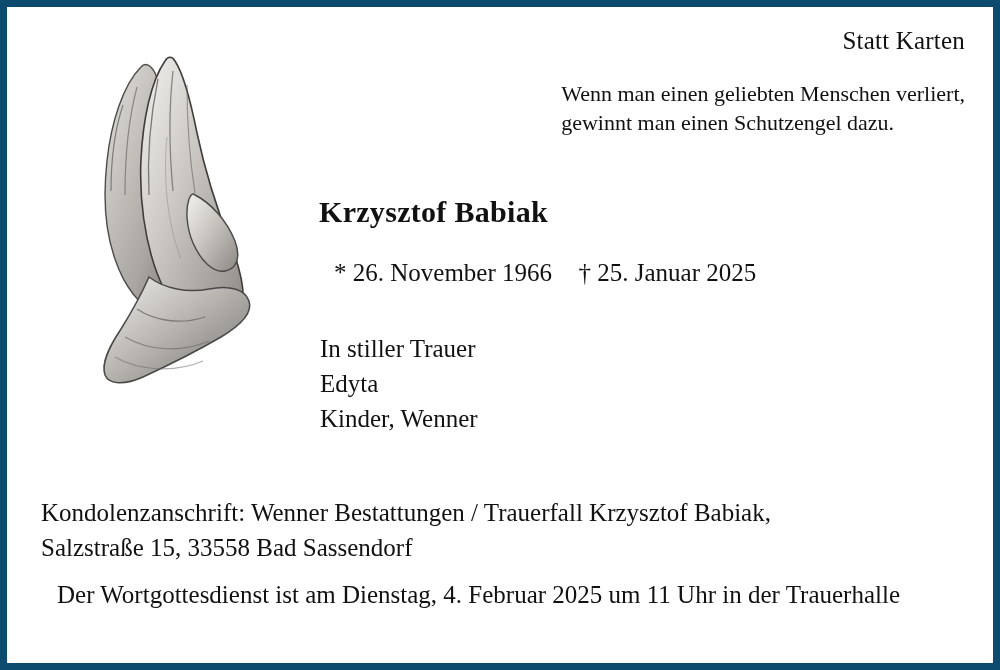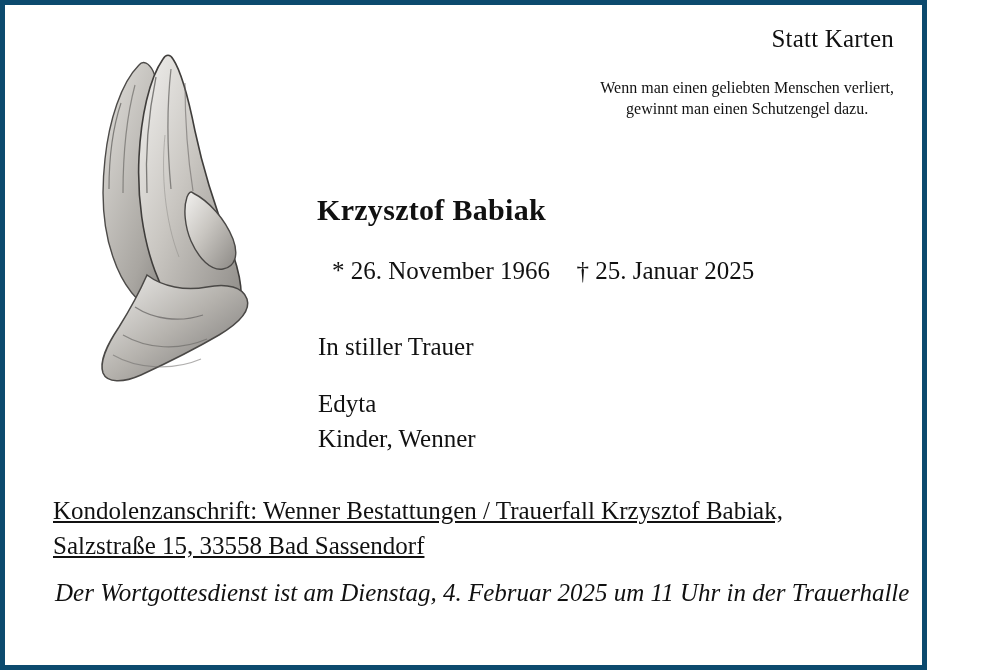--- a/index.html
+++ b/index.html
@@ -10,24 +10,24 @@
   body {
     width: 1000px;
     height: 670px;
     font-family: "Liberation Serif", serif;
     color: #111111;
     overflow: hidden;
   }
   .obituary {
     position: relative;
     box-sizing: border-box;
-    width: 927px;
+    width: 1000px;
     height: 670px;
     background: #ffffff;
-    border: 5px solid #0c4a6e;
+    border: 7px solid #0c4a6e;
     padding: 0;
   }
   .inner {
     position: relative;
     box-sizing: border-box;
     width: 100%;
     height: 100%;
     background: #ffffff;
   }
 
@@ -50,22 +50,22 @@
     position: absolute;
     right: 28px;
     top: 20px;
     font-size: 25px;
     letter-spacing: 0.2px;
   }
   .verse {
     position: absolute;
     right: 28px;
     top: 72px;
-    text-align: center;
-    font-size: 16px;
+    text-align: left;
+    font-size: 22px;
     line-height: 1.32;
   }
   .verse div {
     white-space: nowrap;
   }
   .name {
     position: absolute;
     left: 312px;
     top: 188px;
     font-size: 30px;
@@ -84,41 +84,39 @@
   }
   .trauer-label {
     position: absolute;
     left: 313px;
     top: 328px;
     font-size: 25px;
   }
   .family {
     position: absolute;
     left: 313px;
-    top: 382px;
+    top: 360px;
     font-size: 25px;
     line-height: 1.38;
   }
   .kondolenz {
     position: absolute;
-    left: 48px;
+    left: 34px;
     top: 489px;
     font-size: 25px;
     line-height: 1.38;
     width: 900px;
-    text-decoration: underline;
   }
   .service {
     position: absolute;
     left: 50px;
     top: 571px;
     font-size: 25px;
     line-height: 1.38;
     width: 910px;
-    font-style: italic;
   }
 </style>
 </head>
 <body>
 
 <div class="obituary">
   <div class="inner">
 
     <div class="hands">
       <svg viewBox="0 0 240 340" xmlns="http://www.w3.org/2000/svg" aria-hidden="true">

